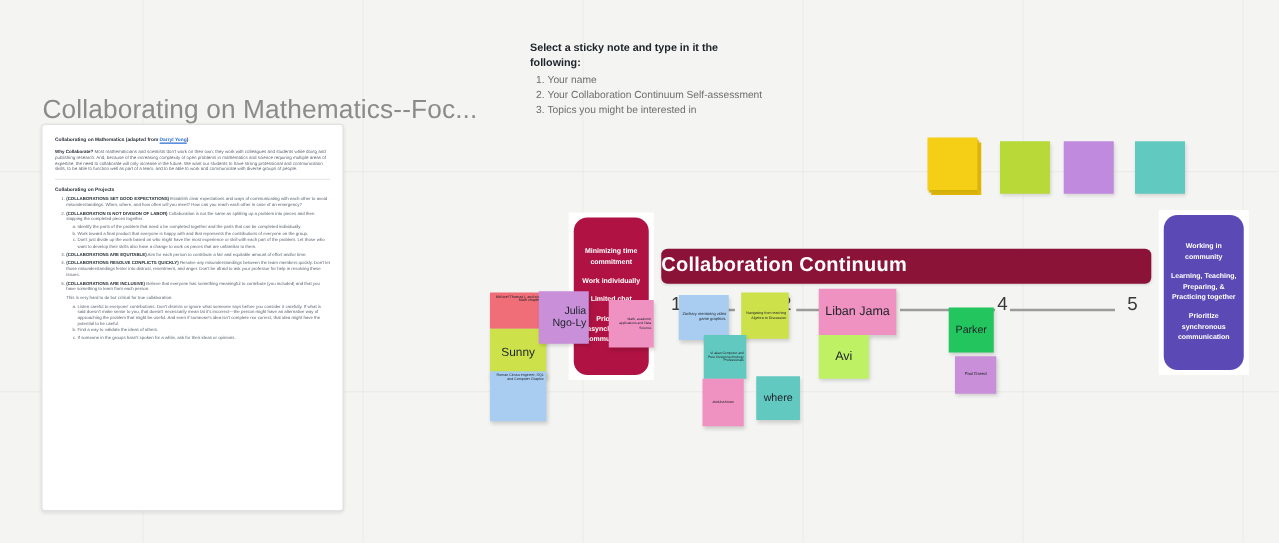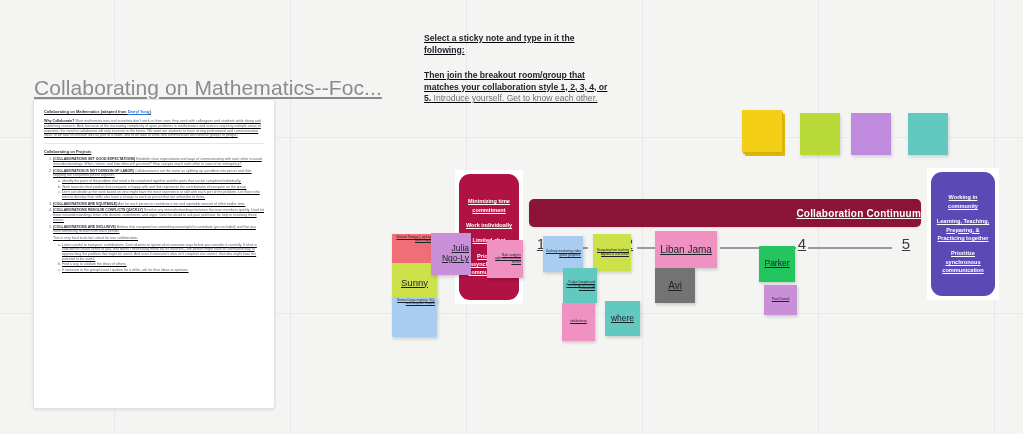--- a/index.html
+++ b/index.html
@@ -11,21 +11,21 @@
   }
   #canvas{
     position:absolute;inset:0;
     background-color:#f4f4f3;
     background-image:
       linear-gradient(to right, rgba(0,0,0,.045) 1px, transparent 1px),
       linear-gradient(to bottom, rgba(0,0,0,.045) 1px, transparent 1px);
     background-size:176px 176px;
     background-position:-62px -39px;
   }
-  .abs{position:absolute;text-decoration:underline;}
+  .abs{position:absolute;}
 
   
   #doc-title{
     left:34px;top:76px;width:320px;
     font-size:21px;color:#8b8b8b;letter-spacing:.1px;
     white-space:nowrap;
   }
   #doc-card{
     left:33px;top:99px;width:240px;height:308px;
     background:#ffffff;border:1px solid #e2e2e2;border-radius:3px;
@@ -79,22 +79,22 @@
     font-size:5.6px;line-height:1.5;font-weight:600;
     padding:6px 5px;
   }
   .panel p{margin:0 0 7px 0;}
   .panel p:last-child{margin-bottom:0;}
 
   
   #cc-bar{
     left:529px;top:199px;width:392px;height:28px;
     background:#8c1338;border-radius:5px;
-    color:#fff;font-size:10px;font-weight:bold;
-    display:flex;align-items:center;justify-content:flex-end;
+    color:#fff;font-size:16px;font-weight:bold;
+    display:flex;align-items:center;justify-content:flex-start;
     letter-spacing:.2px;
     box-shadow:0 1px 2px rgba(0,0,0,.12);
   }
   .cc-line{height:1.6px;background:#9b9b9b;top:247px;}
   .cc-num{
     top:235px;font-size:15px;color:#3a3a3a;font-weight:500;
     width:14px;text-align:center;
   }
 </style>
 </head>
@@ -127,23 +127,25 @@
             <li>Listen careful to everyone' contributions. Don't dismiss or ignore what someone says before you consider it carefully. If what is said doesn't make sense to you, that doesn't necessarily mean tat it's incorrect—the person might have an alternative way of approaching the problem that might be useful. And even if someone's idea isn't complete nor correct, that idea might have the potential to be useful.</li>
             <li>Find a way to validate the ideas of others.</li>
             <li>If someone in the groups hasn't spoken for a while, ask for their ideas or opinions.</li>
           </ol></li>
       </ol>
   </div>
 </div>
 
 <div class="abs" id="instructions">
   <div class="ins-bold">Select a sticky note and type in it the following:</div>
-  <div class="ins-bold" id="ins-p2">
-    <span>Then join the breakout room/group that matches your collaboration style 1, 2, 3, 4, or 5.</span><span class="reg"> Introduce yourself. Get to know each other.</span>
-  </div>
+  <ol class="ins-ol" id="ins-list">
+      <li>Your name</li>
+      <li>Your Collaboration Continuum  Self-assessment</li>
+      <li>Topics you might be interested in</li>
+    </ol>
 </div>
 
 <div class="abs stack" style="left:742px;top:110px;">
   <div class="lay" style="background:#e8bc0a;left:3px;top:4px;"></div>
   <div class="lay" style="background:#f0c70d;left:1px;top:2px;"></div>
   <div class="lay" style="background:#f5cf16;box-shadow:1px 2px 3px rgba(0,0,0,.14);"></div>
 </div>
 <div class="abs stack" style="left:800px;top:113px;">
   <div class="lay" style="background:#b8d938;box-shadow:1px 2px 3px rgba(0,0,0,.14);"></div>
 </div>
@@ -211,21 +213,21 @@
     </div>
     <div class="abs note" style="left: 562px; top: 303px; width: 33px; height: 38px; background: rgb(239, 146, 193); font-size: 2.9px;">
       <span>abdulrahman</span>
     </div>
     <div class="abs note" style="left: 605px; top: 301px; width: 35px; height: 35px; background: rgb(98, 201, 193); font-size: 8.5px;">
       <span>where</span>
     </div>
     <div class="abs note" style="left: 655px; top: 231px; width: 62px; height: 37px; background: rgb(239, 146, 193); font-size: 10px;">
       <span>Liban Jama</span>
     </div>
-    <div class="abs note" style="left: 655px; top: 268px; width: 40px; height: 35px; background: #737373; font-size: 10px;">
+    <div class="abs note" style="left: 655px; top: 268px; width: 40px; height: 35px; background: #bef264; font-size: 10px;">
       <span>Avi</span>
     </div>
     <div class="abs note" style="left: 759px; top: 246px; width: 36px; height: 36px; background: #22c55e; font-size: 8.5px;">
       <span>Parker</span>
     </div>
     <div class="abs note" style="left: 764px; top: 285px; width: 33px; height: 30px; background: rgb(201, 144, 217); font-size: 3.4px;">
       <span>Paul Dseed</span>
     </div>
   </div>
 

